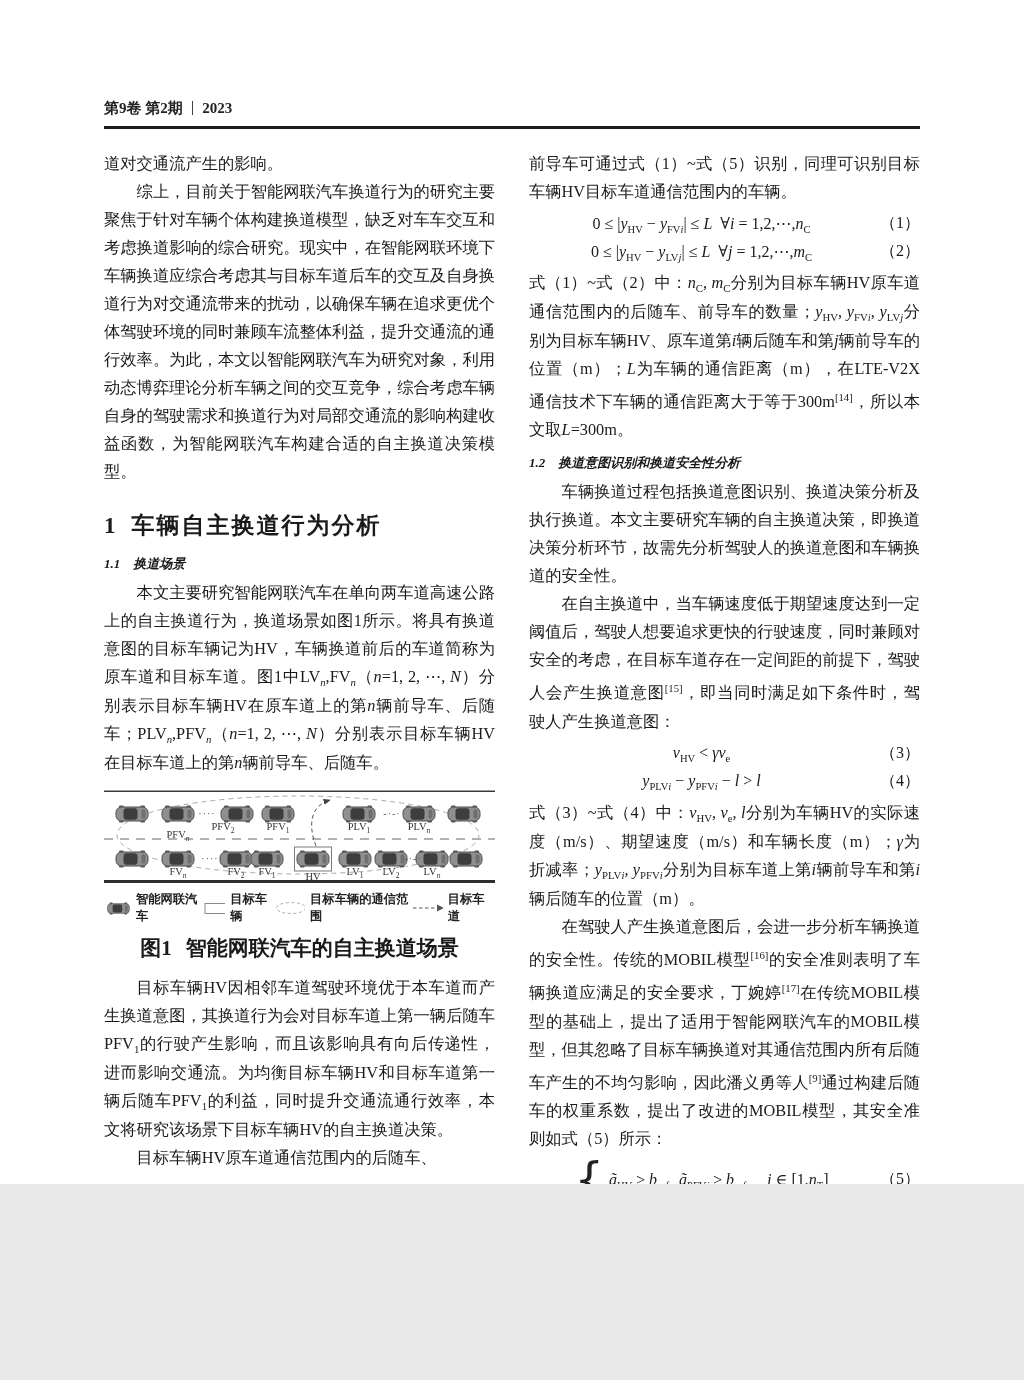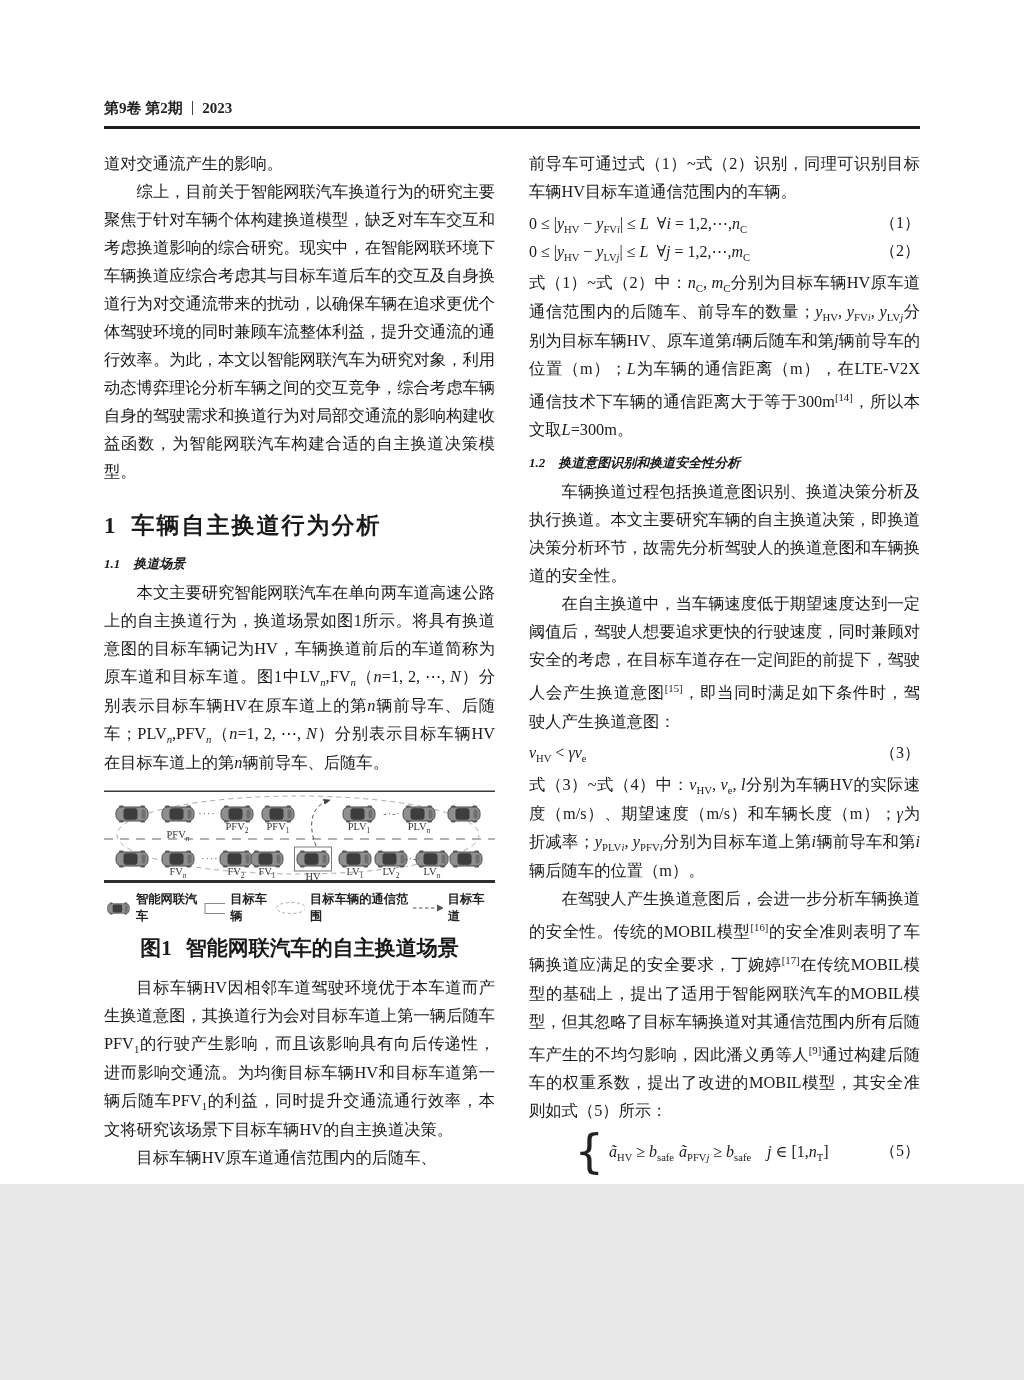--- a/index.html
+++ b/index.html
@@ -10,21 +10,21 @@
   .head-rule{position:absolute;left:104px;top:126px;width:816px;height:2.5px;background:#1c1c1c;}
   .columns{position:absolute;left:104px;top:150px;width:816px;display:flex;gap:34px;}
   .col{width:391px;}
   p.para{margin:0;font-size:16.3px;line-height:28px;text-align:justify;}
   .indent{text-indent:2em;}
   h2.sec{font-size:23px;margin:24px 0 14px;font-weight:bold;letter-spacing:2px;}
   .sec-num{letter-spacing:0;margin-right:16px;}
   h3.subsec{font-size:13px;margin:10px 0 6px;font-weight:bold;font-style:italic;}
   h3 .sec-num{margin-right:13px;}
   .equation{display:flex;align-items:center;margin:7px 0;font-size:16px;}
-  .eq-body{flex:1;}
+  .eq-body{flex:1;text-align:center;}
   .eq-num{width:46px;text-align:right;}
   sub{font-size:66%;vertical-align:baseline;position:relative;top:0.38em;}
   sup{font-size:66%;vertical-align:super;}
   i{font-style:italic;}
   .eq5-body{flex:1;display:flex;align-items:center;justify-content:center;}
   .brace{font-size:290%;font-weight:normal;line-height:0.85;margin-right:5px;font-family:"DejaVu Sans",sans-serif;color:#222;}
   .cases{display:inline-flex;text-align:left;gap:5px;}
   .cond{margin-left:16px;}
   .figure{margin:12px 0 12px;}
   .fig-road{position:relative;height:95px;}
@@ -105,21 +105,21 @@
               <use href="#car-shape" xlink:href="#car-shape" transform="translate(328,70)"></use>
               <use href="#car-shape" xlink:href="#car-shape" transform="translate(362,70)"></use>
             </g>
 
             <rect x="190.5" y="58" width="37" height="24" fill="none" stroke="#7a7a7a" stroke-width="1"></rect>
             <path d="M212,57 C204,36 206,17 226,11" fill="none" stroke="#555" stroke-width="1" stroke-dasharray="4 3" marker-end="url(#ah)"></path>
           </svg>
 
           <div class="car-label" style="left:74px;top:41px">PFV<sub><i>n</i></sub></div>
           <div class="gap-mark" style="left:103px;top:20px">····</div>
-          <div class="car-label" style="left:133px;top:33px">PFV<sub>2</sub></div>
+          <div class="car-label" style="left:119px;top:33px">PFV<sub>2</sub></div>
           <div class="car-label" style="left:174px;top:33px">PFV<sub>1</sub></div>
           <div class="car-label" style="left:255px;top:33px">PLV<sub>1</sub></div>
           <div class="gap-mark" style="left:288px;top:20px">-·-·</div>
           <div class="car-label" style="left:315px;top:33px">PLV<sub><i>n</i></sub></div>
 
           <div class="car-label" style="left:74px;top:78px">FV<sub><i>n</i></sub></div>
           <div class="gap-mark" style="left:106px;top:65px">····</div>
           <div class="car-label" style="left:132px;top:78px">FV<sub>2</sub></div>
           <div class="car-label" style="left:163px;top:78px">FV<sub>1</sub></div>
           <div class="car-label" style="left:209px;top:83px">HV</div>
@@ -160,41 +160,45 @@
         <div class="fig-caption">
           <span class="cap-num">图1</span><span>智能网联汽车的自主换道场景</span>
         </div>
       </div>
 
       <p class="para indent">目标车辆HV因相邻车道驾驶环境优于本车道而产生换道意图，其换道行为会对目标车道上第一辆后随车PFV<sub>1</sub>的行驶产生影响，而且该影响具有向后传递性，进而影响交通流。为均衡目标车辆HV和目标车道第一辆后随车PFV<sub>1</sub>的利益，同时提升交通流通行效率，本文将研究该场景下目标车辆HV的自主换道决策。</p>
       <p class="para indent">目标车辆HV原车道通信范围内的后随车、</p>
     </div>
 
     <div class="col">
-      <p class="para">前导车可通过式（1）~式（2）识别，同理可识别目标车辆HV目标车道通信范围内的车辆。</p>
+      <p class="para">前导车可通过式（1）~式（5）识别，同理可识别目标车辆HV目标车道通信范围内的车辆。</p>
 
       <div class="equation">
         <div class="eq-body">0 ≤ |<i>y</i><sub>HV</sub> − <i>y</i><sub>FV<i>i</i></sub>| ≤ <i>L</i>&nbsp;&nbsp;∀<i>i</i> = 1,2,⋯,<i>n</i><sub>C</sub></div>
         <div class="eq-num">（1）</div>
       </div>
       <div class="equation">
         <div class="eq-body">0 ≤ |<i>y</i><sub>HV</sub> − <i>y</i><sub>LV<i>j</i></sub>| ≤ <i>L</i>&nbsp;&nbsp;∀<i>j</i> = 1,2,⋯,<i>m</i><sub>C</sub></div>
         <div class="eq-num">（2）</div>
       </div>
 
       <p class="para">式（1）~式（2）中：<i>n</i><sub>C</sub>, <i>m</i><sub>C</sub>分别为目标车辆HV原车道通信范围内的后随车、前导车的数量；<i>y</i><sub>HV</sub>, <i>y</i><sub>FV<i>i</i></sub>, <i>y</i><sub>LV<i>j</i></sub>分别为目标车辆HV、原车道第<i>i</i>辆后随车和第<i>j</i>辆前导车的位置（m）；<i>L</i>为车辆的通信距离（m），在LTE-V2X通信技术下车辆的通信距离大于等于300m<sup>[14]</sup>，所以本文取<i>L</i>=300m。</p>
 
       <h3 class="subsec"><span class="sec-num">1.2</span><span>换道意图识别和换道安全性分析</span></h3>
 
       <p class="para indent">车辆换道过程包括换道意图识别、换道决策分析及执行换道。本文主要研究车辆的自主换道决策，即换道决策分析环节，故需先分析驾驶人的换道意图和车辆换道的安全性。</p>
       <p class="para indent">在自主换道中，当车辆速度低于期望速度达到一定阈值后，驾驶人想要追求更快的行驶速度，同时兼顾对安全的考虑，在目标车道存在一定间距的前提下，驾驶人会产生换道意图<sup>[15]</sup>，即当同时满足如下条件时，驾驶人产生换道意图：</p>
 
       <div class="equation">
         <div class="eq-body"><i>v</i><sub>HV</sub> &lt; <i>γv</i><sub>e</sub></div>
         <div class="eq-num">（3）</div>
+      </div>
+      <div class="equation">
+        <div class="eq-body"><i>y</i><sub>PLV<i>i</i></sub> − <i>y</i><sub>PFV<i>i</i></sub> − <i>l</i> &gt; <i>l</i></div>
+        <div class="eq-num">（4）</div>
       </div>
 
       <p class="para">式（3）~式（4）中：<i>v</i><sub>HV</sub>, <i>v</i><sub>e</sub>, <i>l</i>分别为车辆HV的实际速度（m/s）、期望速度（m/s）和车辆长度（m）；<i>γ</i>为折减率；<i>y</i><sub>PLV<i>i</i></sub>, <i>y</i><sub>PFV<i>i</i></sub>分别为目标车道上第<i>i</i>辆前导车和第<i>i</i>辆后随车的位置（m）。</p>
       <p class="para indent">在驾驶人产生换道意图后，会进一步分析车辆换道的安全性。传统的MOBIL模型<sup>[16]</sup>的安全准则表明了车辆换道应满足的安全要求，丁婉婷<sup>[17]</sup>在传统MOBIL模型的基础上，提出了适用于智能网联汽车的MOBIL模型，但其忽略了目标车辆换道对其通信范围内所有后随车产生的不均匀影响，因此潘义勇等人<sup>[9]</sup>通过构建后随车的权重系数，提出了改进的MOBIL模型，其安全准则如式（5）所示：</p>
 
       <div class="equation">
         <div class="eq5-body">
           <span class="brace">{</span>
           <span class="cases">
             <span><i>ã</i><sub>HV</sub> ≥ <i>b</i><sub>safe</sub></span>

